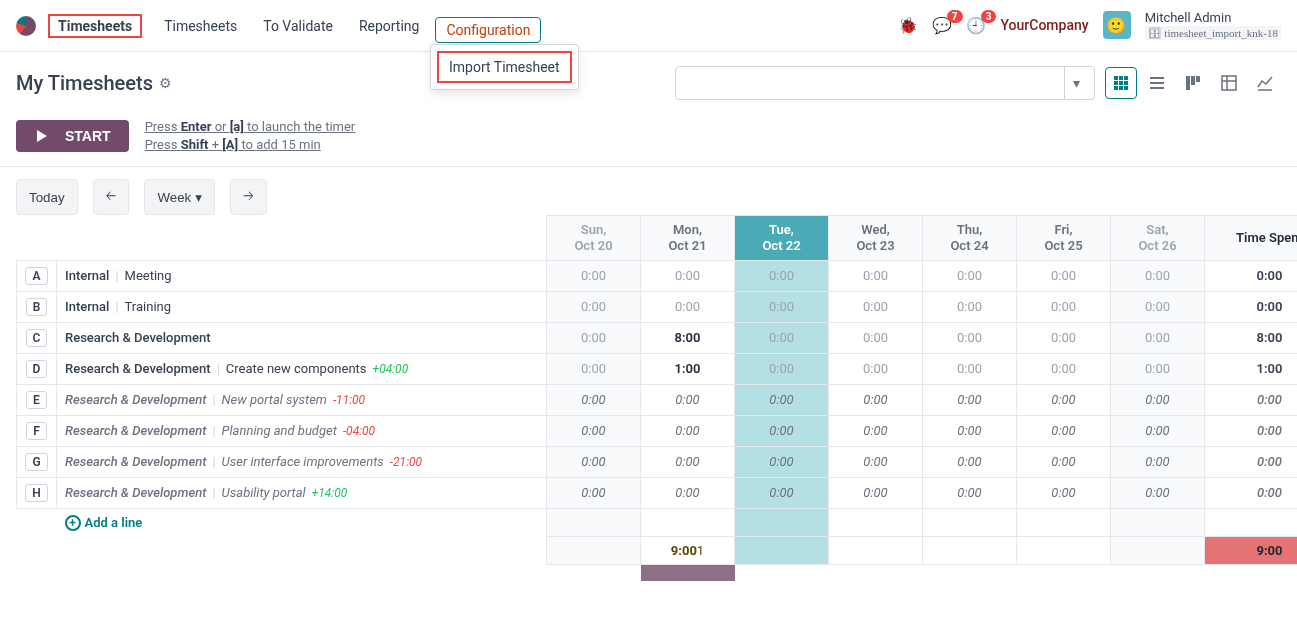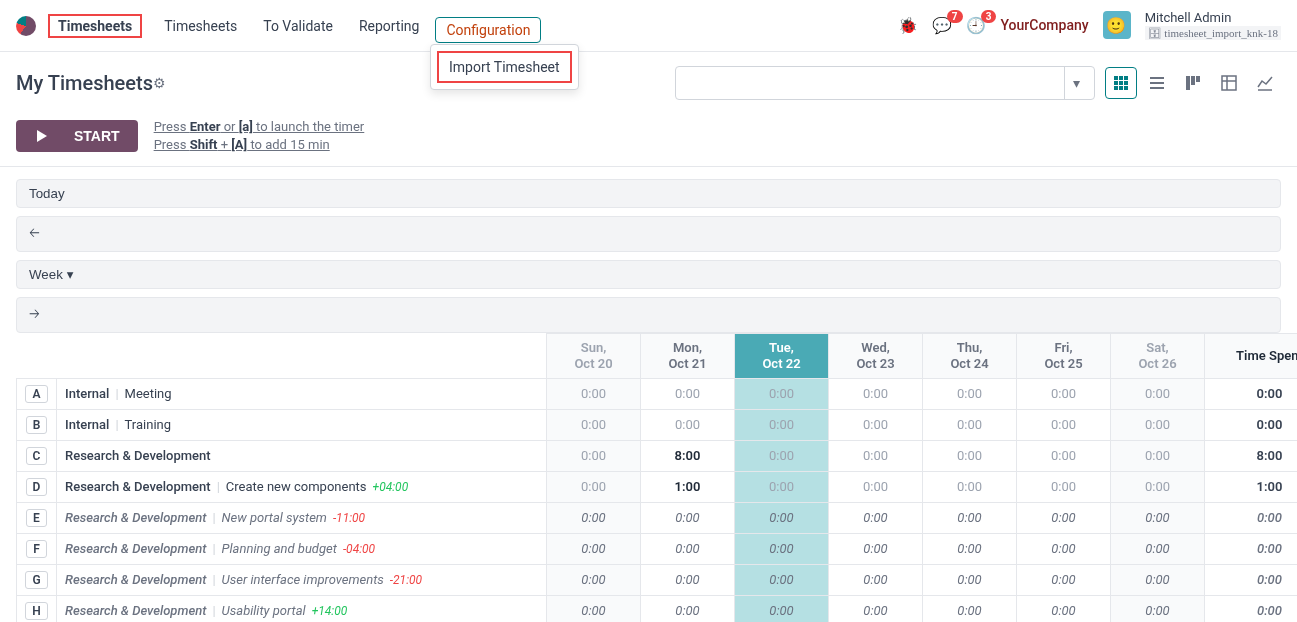--- a/index.html
+++ b/index.html
@@ -19,37 +19,37 @@
 .icon-badge { position: relative; font-size: 16px; color: #374151; }
 .badge { position: absolute; top: -6px; right: -10px; background: #ef4444; color: #fff; border-radius: 10px; font-size: 10px; padding: 1px 5px; font-weight: bold; }
 .company { font-weight: 500; color: #7f1d1d; }
 .avatar { width: 28px; height: 28px; border-radius: 4px; background: #5bb5c9; display: flex; align-items: center; justify-content: center; font-size: 16px; }
 .userblock { line-height: 1.1; }
 .username { font-size: 13px; color: #374151; }
 .dbname { font-family: Liberation Serif, serif; font-size: 11px; background: #f3f4f6; padding: 1px 3px; color: #6b7280; }
 
 
 .subheader { display: flex; align-items: center; padding: 14px 16px; gap: 8px; }
-.page-title { font-size: 20px; font-weight: 500; color: #374151; display: flex; align-items: center; gap: 0; }
+.page-title { font-size: 20px; font-weight: 500; color: #374151; display: flex; align-items: center; gap: 6px; }
 .gear { font-size: 14px; color: #6b7280; }
 .search-wrap { margin-left: auto; display: flex; gap: 10px; align-items: center; }
 .search-box { width: 420px; height: 34px; border: 1px solid #d1d5db; border-radius: 4px; display: flex; align-items: center; justify-content: flex-end; padding-right: 6px; position: relative; margin-left: -400px; }
 .search-caret { width: 24px; text-align: center; color: #6b7280; border-left: 1px solid #d1d5db; height: 100%; display: flex; align-items: center; justify-content: center; }
 .view-switch { display: flex; gap: 4px; }
 .view-btn { width: 32px; height: 32px; border: 1px solid transparent; display: flex; align-items: center; justify-content: center; color: #6b7280; border-radius: 4px; cursor: pointer; }
 .view-btn.active { border-color: #017e84; color: #017e84; }
 
 
 .hintbar { display: flex; align-items: center; gap: 16px; padding: 4px 16px 12px 16px; border-bottom: 1px solid #e5e7eb; }
-.start-btn { background: #714b67; color: #fff; border: none; border-radius: 4px; padding: 8px 18px; font-size: 14px; font-weight: 700; display: flex; align-items: center; gap: 24px; cursor: pointer; }
+.start-btn { background: #714b67; color: #fff; border: none; border-radius: 4px; padding: 8px 18px; font-size: 14px; font-weight: 700; display: flex; align-items: center; gap: 15px; cursor: pointer; }
 .hints { color: #6b7280; font-size: 13px; line-height: 1.4; text-decoration: underline; }
 .hints b { color: #374151; }
 
 
-.controls { display: flex; gap: 8px; padding: 12px 16px 0 16px; flex-direction: column; }
+.controls { display: flex; gap: 15px; padding: 12px 16px 0 16px; }
 .ctl-btn { background: #f3f4f6; border: 1px solid #e5e7eb; border-radius: 4px; padding: 6px 12px; cursor: pointer; font-weight: 500; color: #374151; display: flex; align-items: center; gap: 4px; }
 
 
 .grid-wrap { padding: 0 16px 16px 16px; }
 table { border-collapse: collapse; width: 100%; table-layout: fixed; }
 th, td { border: 1px solid #e5e7eb; padding: 6px 8px; font-size: 13px; }
 thead th { background: #f9fafb; font-weight: 600; color: #6b7280; }
 .day-head { text-align: center; line-height: 1.2; }
 .day-head.weekend { color: #9ca3af; }
 .day-head.today { background: #4aaab5; color: #fff; }

